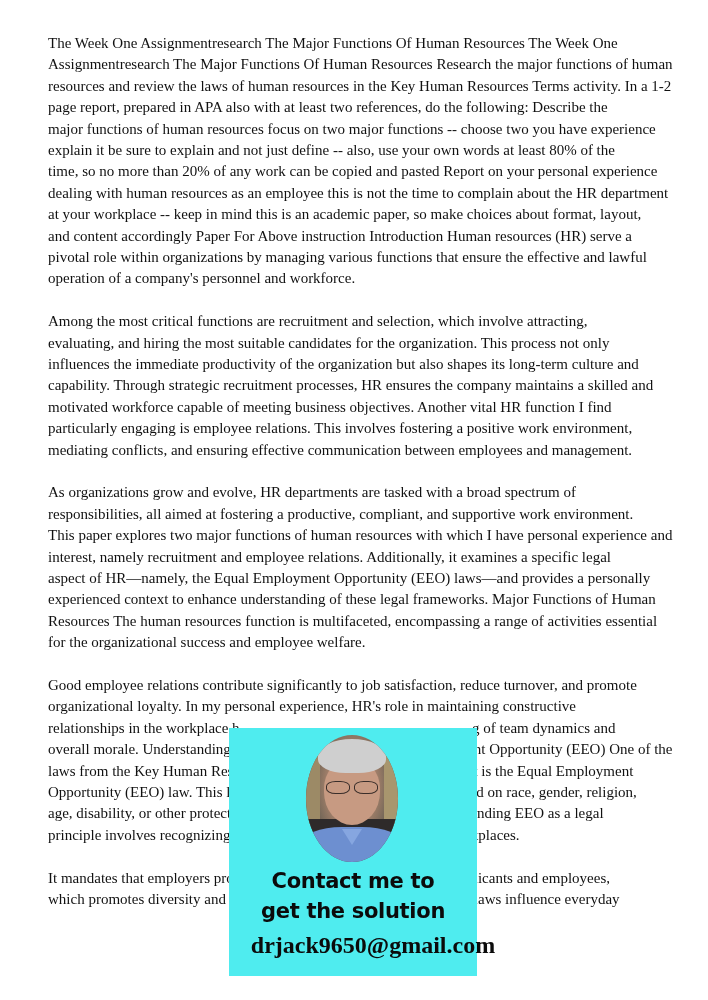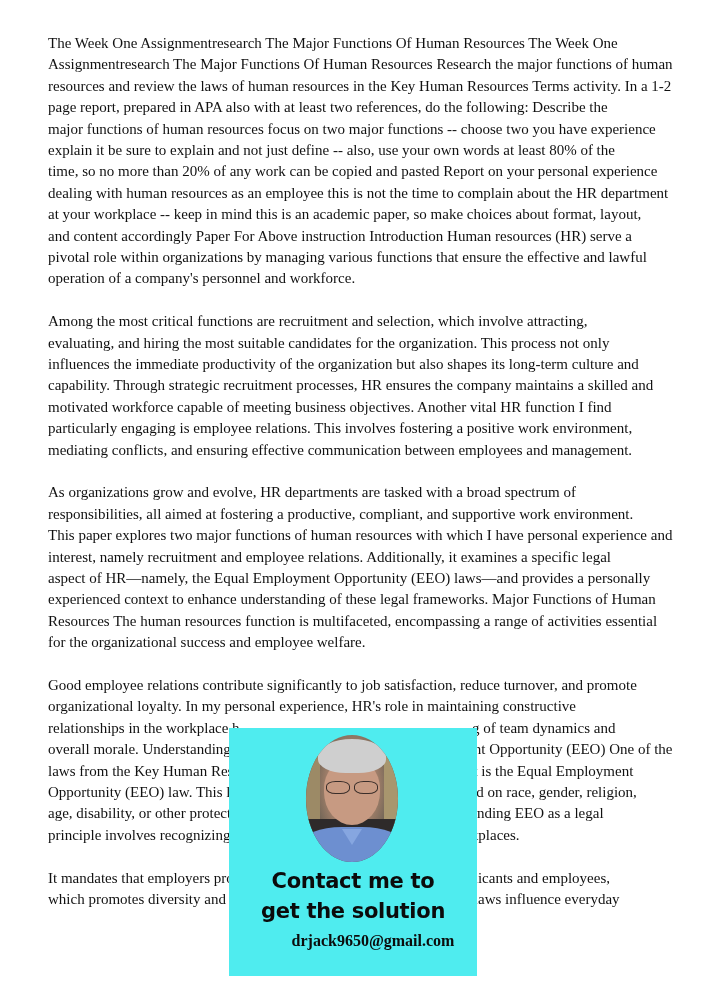--- a/index.html
+++ b/index.html
@@ -34,21 +34,21 @@
   .cta {
     position: absolute; left: 0; width: 248px; text-align: center;
     font-family: "DejaVu Sans", "Liberation Sans", sans-serif; font-weight: bold;
     color: #0b0b0b; font-size: 21px; line-height: 30px; letter-spacing: -0.3px;
   }
   .cta-1 { top: 138px; }
   .cta-2 { top: 168px; }
   .email {
     position: absolute; left: 0; top: 204px; width: 288px; text-align: center;
     font-family: "Liberation Serif", "DejaVu Serif", serif; font-weight: bold;
-    font-size: 16px; color: #0b0b0b;
+    font-size: 24px; color: #0b0b0b;
   }
 </style>
 </head>
 <body>
 
 <div class="page">
   <div class="para">
     <span class="line">The Week One Assignmentresearch The Major Functions Of Human Resources The Week One</span>
     <span class="line">Assignmentresearch The Major Functions Of Human Resources Research the major functions of human</span>
     <span class="line">resources and review the laws of human resources in the Key Human Resources Terms activity. In a 1-2</span>

